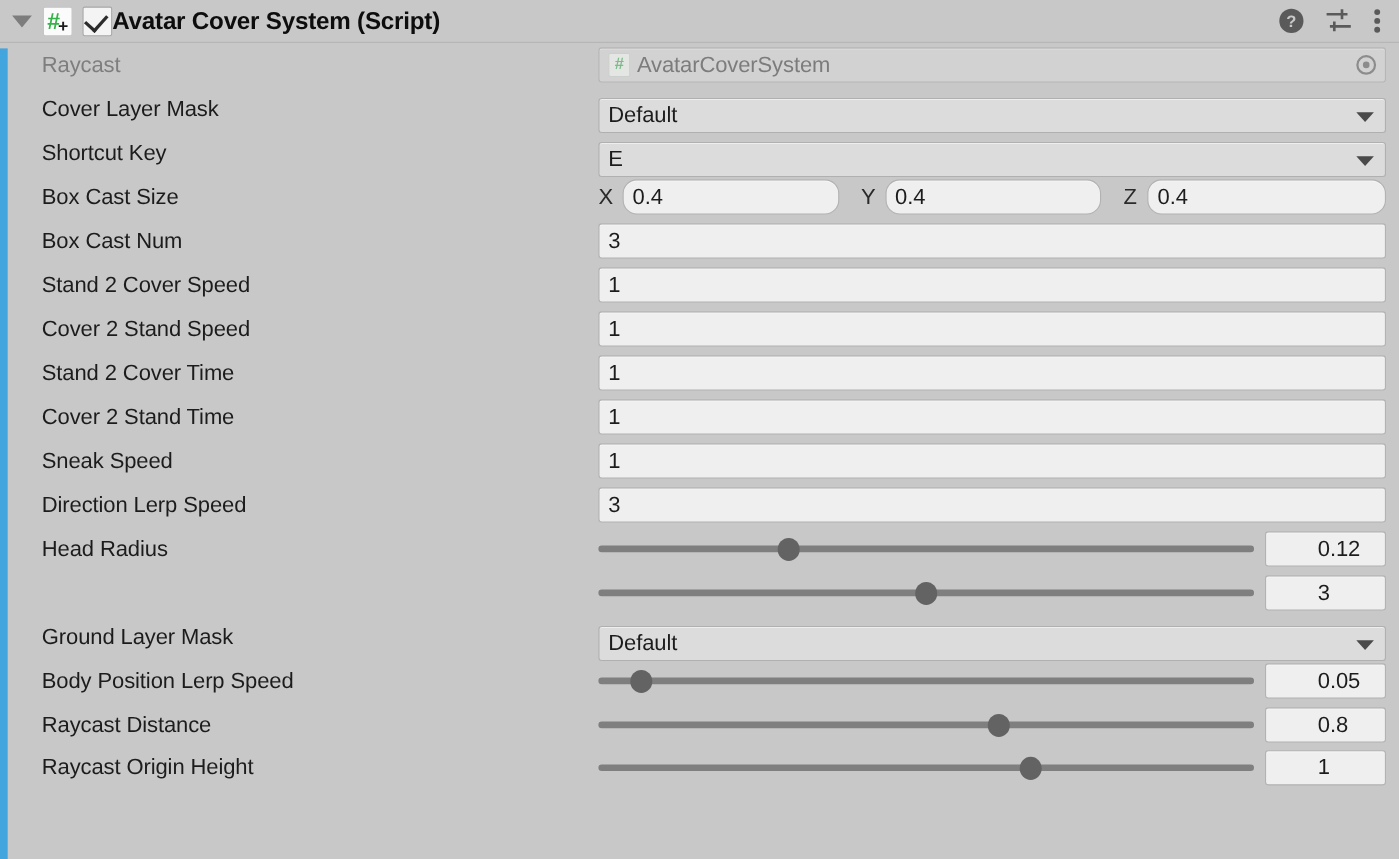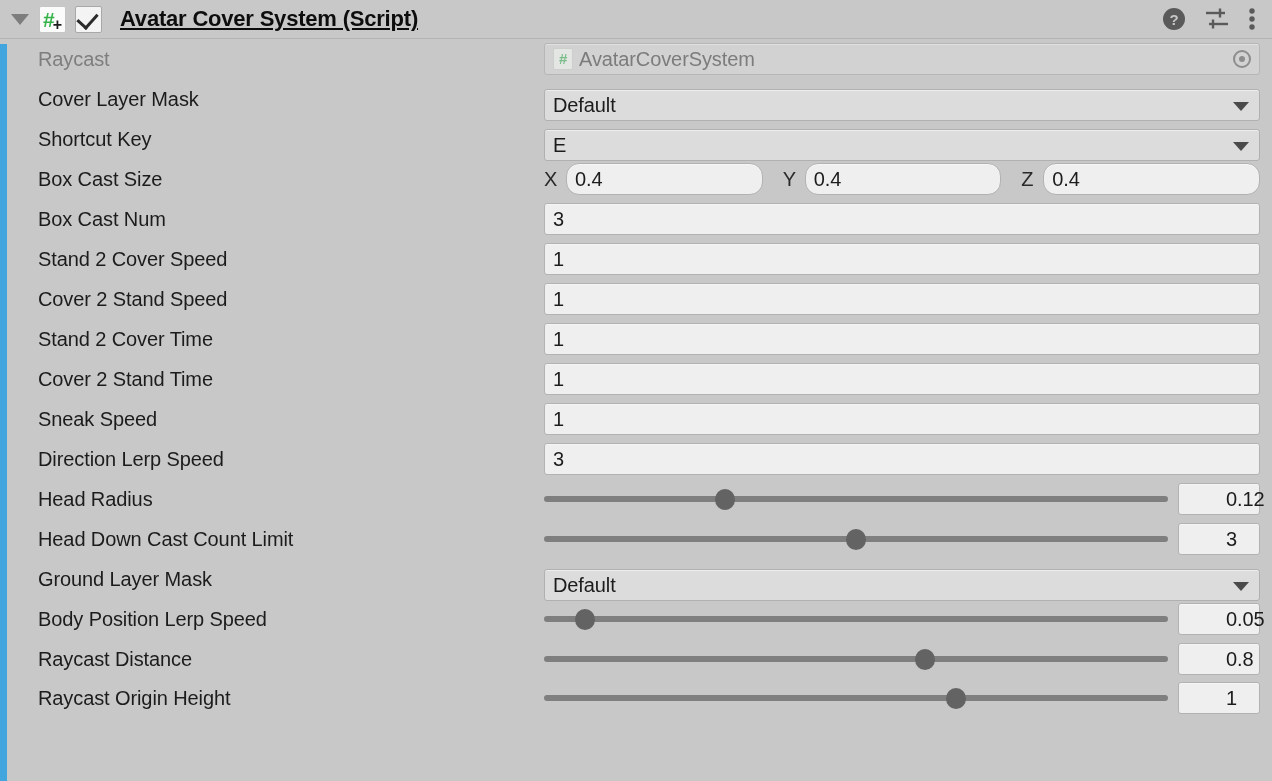--- a/index.html
+++ b/index.html
@@ -101,27 +101,26 @@
   .enable-checkbox .check {
     position: absolute;
     left: 5px; top: 2px;
     width: 10px; height: 16px;
     border-right: 3.5px solid #2b2b2b;
     border-bottom: 3.5px solid #2b2b2b;
     transform: rotate(42deg);
   }
 
   #component-title {
-    margin-left: 18px;
+    margin-left: 0;
     font-size: 22px;
     font-weight: bold;
     color: #0d0d0d;
     letter-spacing: -0.2px;
     white-space: nowrap;
-    text-decoration: underline;
   }
 
   .header-spacer { flex: 1 1 auto; }
 
   .header-icons {
     display: flex;
     align-items: center;
     margin-right: 16px;
     gap: 19px;
   }
@@ -269,21 +268,21 @@
   .slider-handle {
     position: absolute;
     top: 50%;
     margin-top: -10px;
     width: 20px; height: 21px;
     background: #636363;
     border-radius: 50%;
     cursor: pointer;
   }
   .slider-number {
-    width: 82px;
+    width: 110px;
     flex: 0 0 auto;
     padding-left: 47px;
   }
 
   
   #rows .row:last-child { height: 38px; }
 </style>
 </head>
 <body>
 
@@ -421,21 +420,20 @@
         <div class="row-label">Head Radius</div>
         <div class="field-area">
           <div class="slider-wrap">
             <div class="slider-track"></div>
             <div class="slider-handle" style="left: calc(29% - 10px);"></div>
           </div>
           <div class="ctl textfield slider-number">0.12</div>
         </div>
       </div>
       <div class="row">
-        <div class="row-label">Head Down Cast Count Limit</div>
         <div class="field-area">
           <div class="slider-wrap">
             <div class="slider-track"></div>
             <div class="slider-handle" style="left: calc(50% - 10px);"></div>
           </div>
           <div class="ctl textfield slider-number">3</div>
         </div>
       </div>
       <div class="row">
         <div class="row-label">Ground Layer Mask</div>

